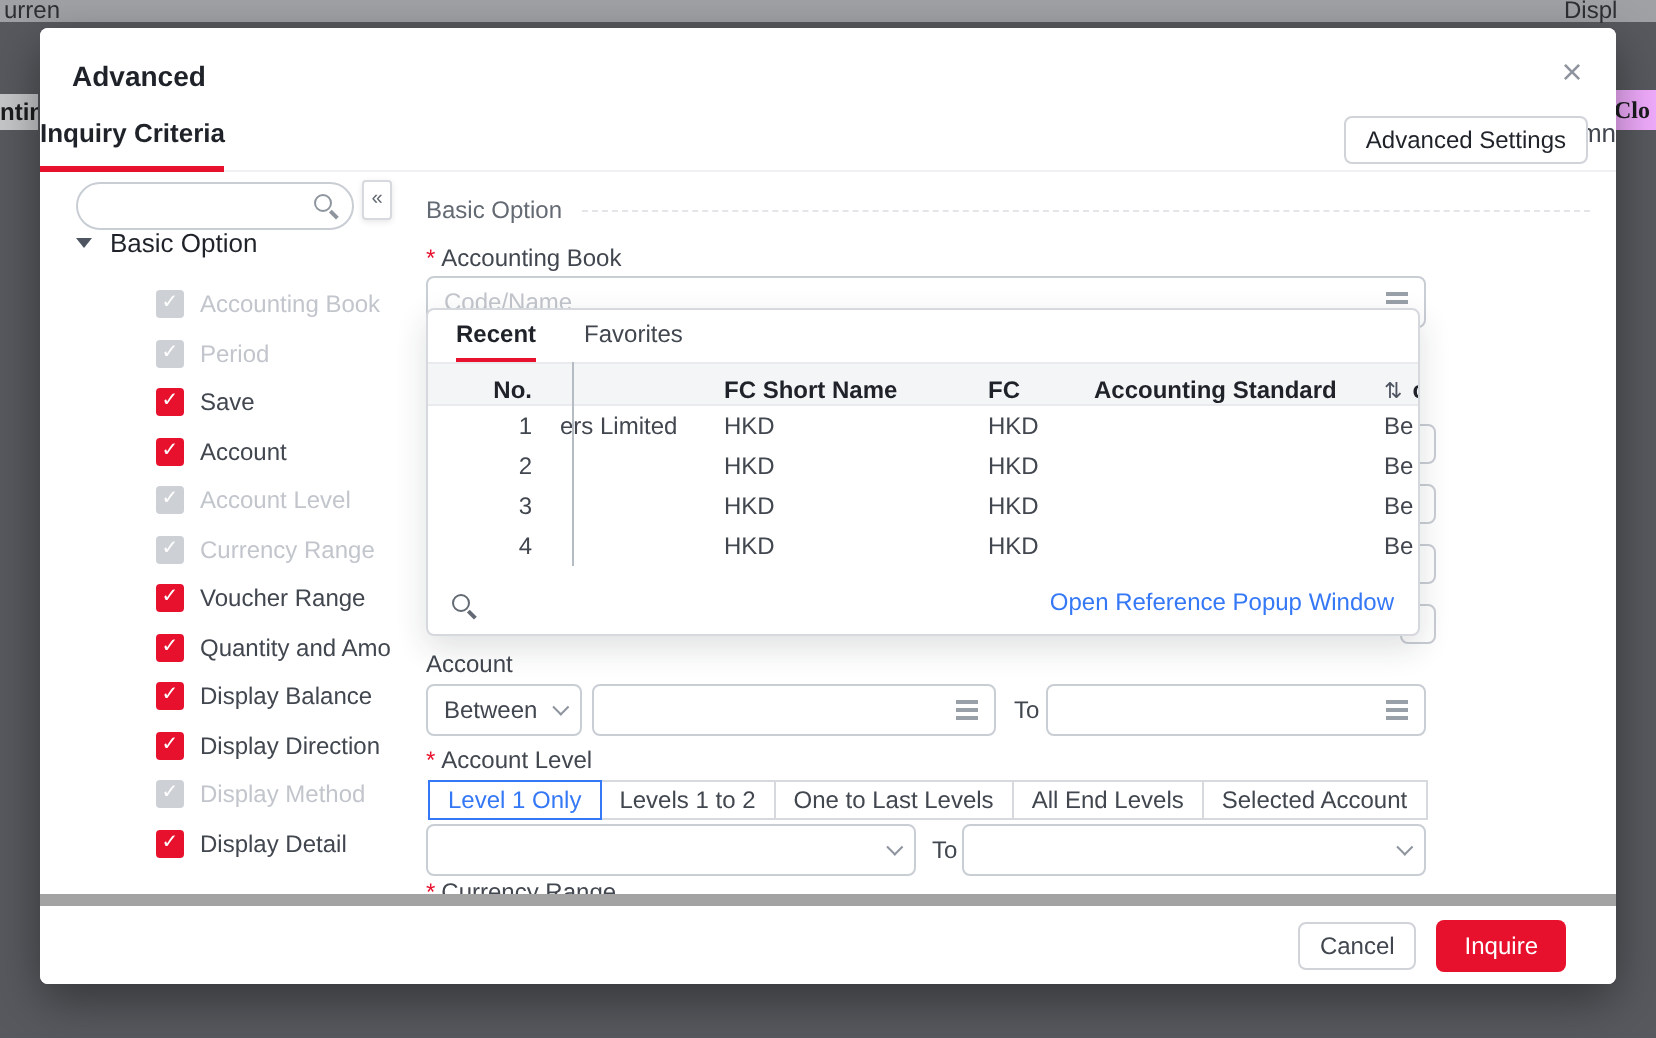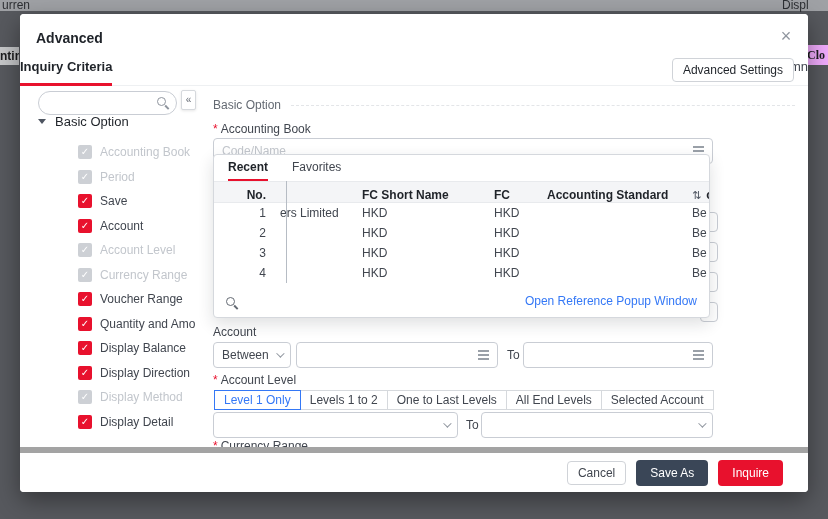--- a/index.html
+++ b/index.html
@@ -302,17 +302,16 @@
   </div>
 
   <div class="clip-wrap">
     <div class="field-label">
       <span class="req">*</span><span>Currency Range</span>
     </div>
   </div>
 
   <div class="m-footer">
     <div class="btn cancel">Cancel</div>
-    <div class="btn dark">Save As</div>
     <div class="btn primary">Inquire</div>
   </div>
 
 </div>
 
 </body></html>

